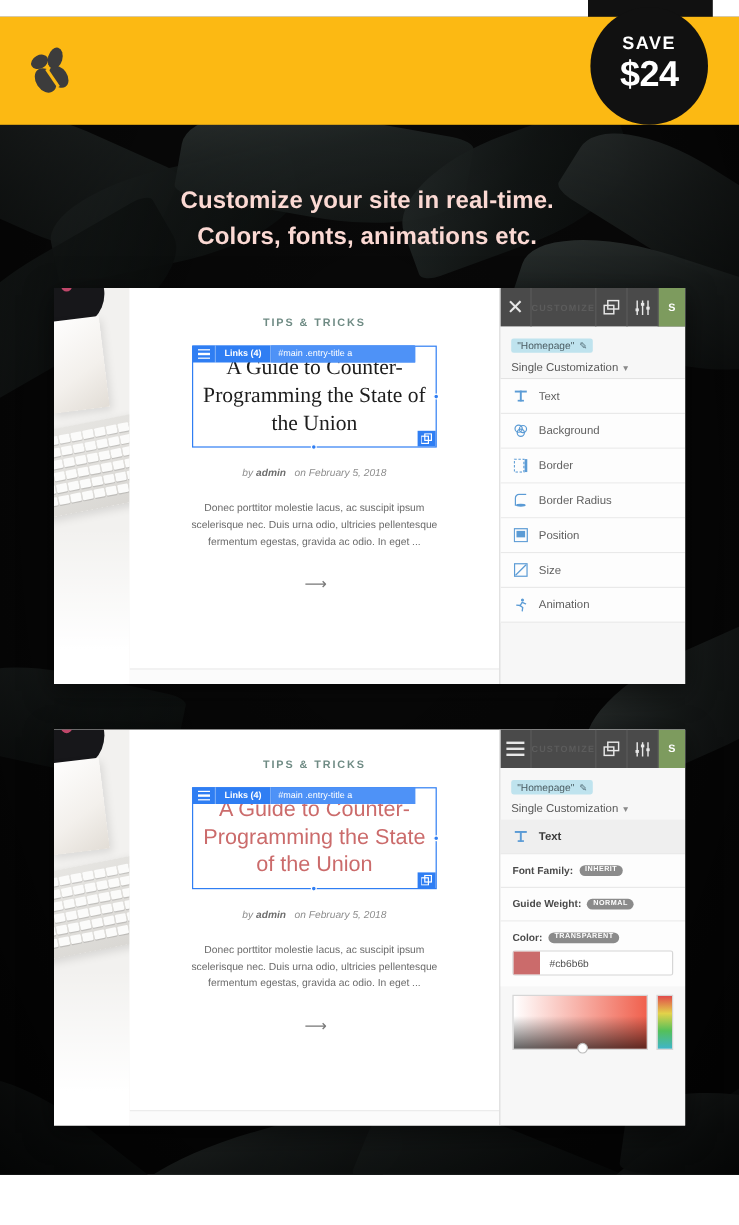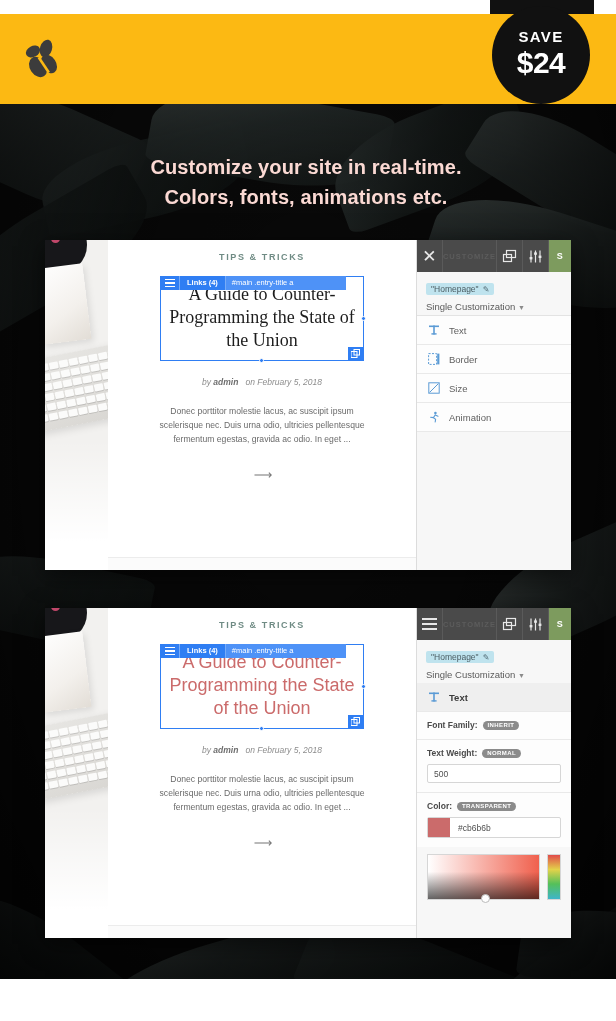--- a/index.html
+++ b/index.html
@@ -112,21 +112,21 @@
     border-radius:1px; box-shadow:0 1px 0 rgba(0,0,0,.13);
   }
   .photo .fade{
     position:absolute; left:0; right:0; bottom:0; height:130px;
     background:linear-gradient(180deg,rgba(255,255,255,0),#ffffff 78%);
   }
 
   
   .article{
     flex:1; position:relative; background:#ffffff; overflow:hidden;
-    padding-top:12px;
+    padding-top:24px;
   }
   .kicker{
     text-align:center; font-size:9px; letter-spacing:1.6px;
     color:#6f8b84; font-weight:bold; text-transform:uppercase;
     height:11px; overflow:hidden;
   }
   .selwrap{ position:relative; margin:1px auto 0; width:204px; }
   .selbar{
     position:absolute; left:0; top:0; height:14px; width:186px;
     background:#2f7ef3; display:flex; align-items:center;
@@ -448,26 +448,54 @@
             <svg width="12" height="12" viewBox="0 0 12 12" fill="#5b9bd5">
               <rect x="1" y="1.5" width="10" height="1.6"></rect>
               <rect x="5.2" y="1.5" width="1.6" height="9"></rect>
               <rect x="3.4" y="9.2" width="5.2" height="1.4"></rect>
             </svg>
           </span>
         <span>Text</span>
       </div>
       <div class="prow">
         <span class="pic">
+            <svg width="12" height="12" viewBox="0 0 12 12" fill="none" stroke="#5b9bd5" stroke-width="1">
+              <circle cx="4.2" cy="4.2" r="3"></circle>
+              <circle cx="7.8" cy="4.6" r="3"></circle>
+              <circle cx="6" cy="7.6" r="3"></circle>
+            </svg>
+          </span>
+        <span>Background</span>
+      </div>
+      <div class="prow">
+        <span class="pic">
             <svg width="12" height="12" viewBox="0 0 12 12">
               <rect x="0.6" y="0.6" width="8" height="10.8" fill="none" stroke="#5b9bd5" stroke-width="1" stroke-dasharray="2 1.4"></rect>
               <rect x="9.2" y="0.6" width="2.2" height="10.8" fill="#5b9bd5"></rect>
             </svg>
           </span>
         <span>Border</span>
+      </div>
+      <div class="prow">
+        <span class="pic">
+            <svg width="12" height="12" viewBox="0 0 12 12" stroke="#5b9bd5" fill="none" stroke-width="1">
+              <path d="M1.5 10.5 L1.5 4 A3 3 0 0 1 4.5 1 L10.5 1"></path>
+              <ellipse cx="6" cy="10" rx="4" ry="1.2" fill="#5b9bd5" stroke="none"></ellipse>
+            </svg>
+          </span>
+        <span>Border Radius</span>
+      </div>
+      <div class="prow">
+        <span class="pic">
+            <svg width="12" height="12" viewBox="0 0 12 12">
+              <rect x="0.6" y="0.6" width="10.8" height="10.8" fill="none" stroke="#5b9bd5" stroke-width="1"></rect>
+              <rect x="2.4" y="2.4" width="7.2" height="5.4" fill="#5b9bd5"></rect>
+            </svg>
+          </span>
+        <span>Position</span>
       </div>
       <div class="prow">
         <span class="pic">
             <svg width="12" height="12" viewBox="0 0 12 12" stroke="#5b9bd5" fill="none" stroke-width="1">
               <rect x="0.8" y="0.8" width="10.4" height="10.4"></rect>
               <line x1="1.6" y1="10.4" x2="10.4" y2="1.6"></line>
             </svg>
           </span>
         <span>Size</span>
       </div>
@@ -632,24 +660,23 @@
 
     <div class="pfield">
       <div class="lbl">
         <span>Font Family:</span>
         <span class="pill">INHERIT</span>
       </div>
     </div>
 
     <div class="pfield">
       <div class="lbl">
-        <span>Text Weight:</span>
+        <span>Guide Weight:</span>
         <span class="pill">NORMAL</span>
       </div>
-      <div class="inp">500</div>
     </div>
 
     <div class="pfield" style="border-bottom:none;">
       <div class="lbl">
         <span>Color:</span>
         <span class="pill">TRANSPARENT</span>
       </div>
       <div class="swrow">
         <span class="sw" id="swatch" style="background: rgb(203, 107, 107);"></span>
         <span class="hex">#cb6b6b</span>

